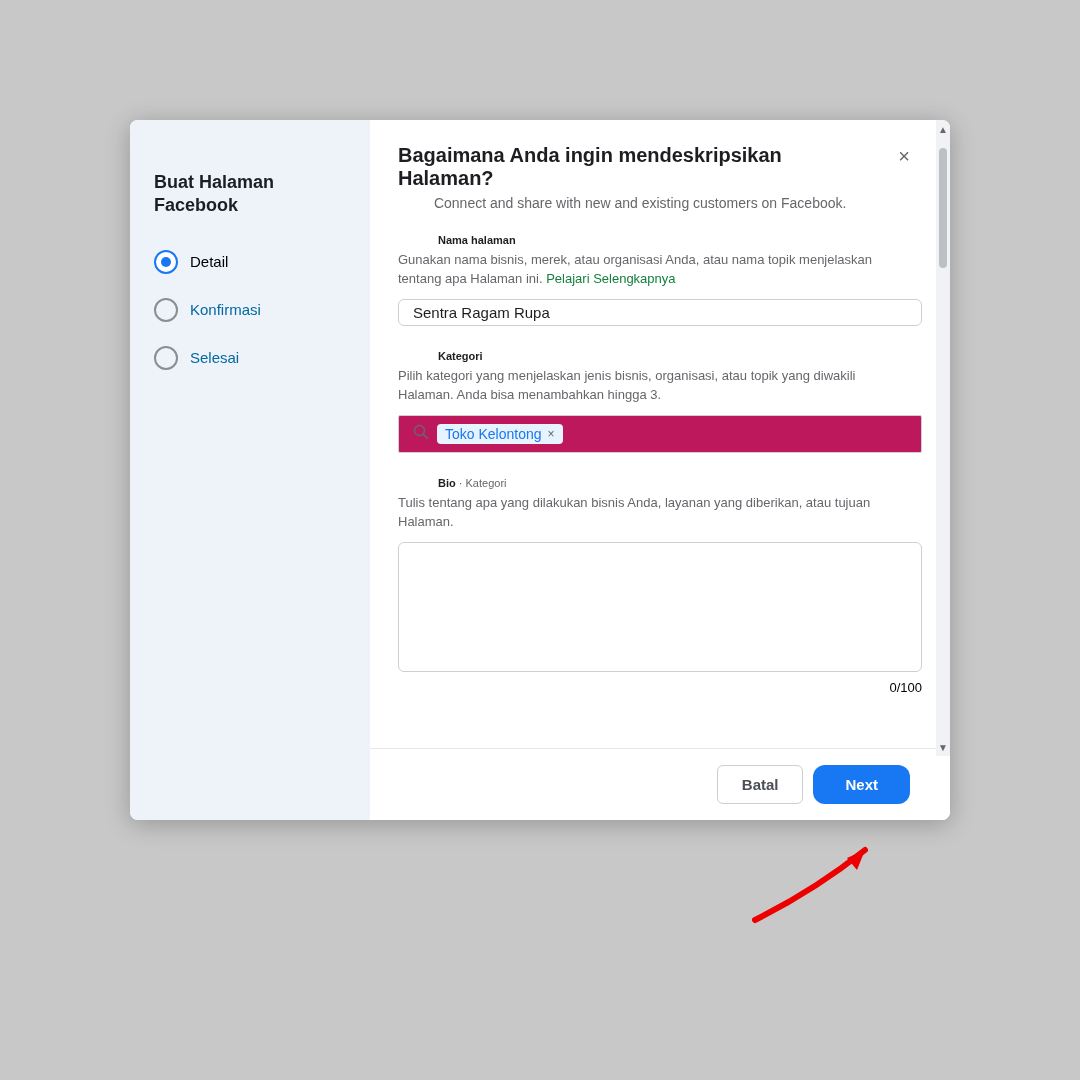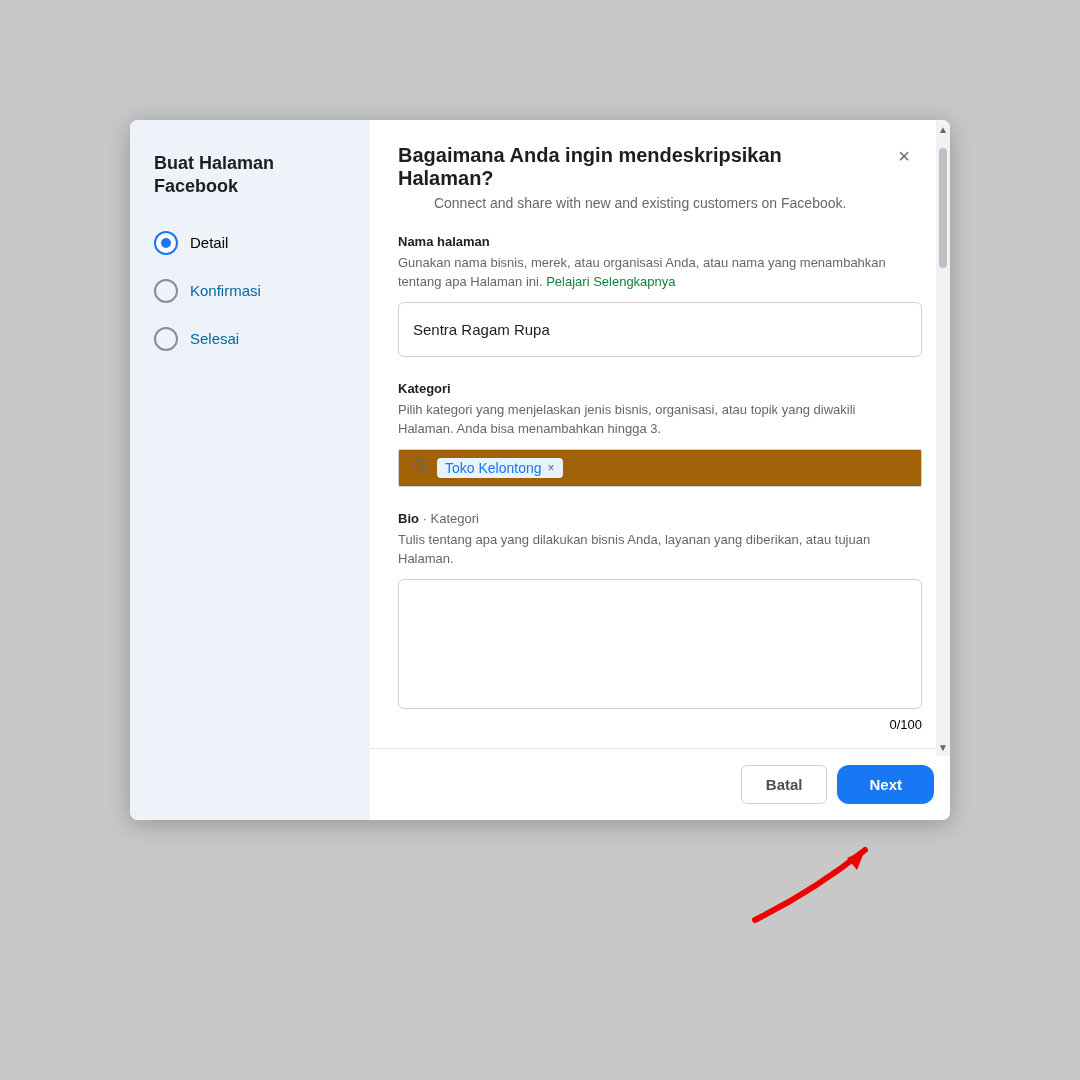--- a/index.html
+++ b/index.html
@@ -180,58 +180,59 @@
     .scrollable-area::-webkit-scrollbar-thumb {
       background: #bcc0c4;
       border-radius: 4px;
     }
 
     .field-section {
       margin-bottom: 24px;
     }
 
     .field-label {
-      font-size: 13px;
+      font-size: 11px;
       font-weight: 700;
       color: #1c1e21;
       margin-bottom: 4px;
+      margin-left: 40px;
     }
 
     .field-description {
       font-size: 13px;
       color: #65676b;
       margin-bottom: 10px;
       line-height: 1.5;
     }
 
     .learn-more {
       color: #15803d;
       text-decoration: none;
       cursor: pointer;
     }
 
     .text-input {
       width: 100%;
-      padding: 18px 14px;
+      padding: 4px 14px;
       border: 1px solid #ccd0d5;
       border-radius: 6px;
       font-size: 15px;
       color: #1c1e21;
       outline: none;
       background: #fff;
     }
 
     .category-input-wrapper {
       display: flex;
       align-items: center;
       padding: 8px 14px;
       border: 1px solid #ccd0d5;
       border-radius: 2px;
       gap: 8px;
-      background: #a16207;
+      background: #be185d;
     }
 
     .search-icon {
       color: #65676b;
       font-size: 15px;
       flex-shrink: 0;
     }
 
     .category-tag {
       display: flex;
@@ -270,21 +271,21 @@
 
     .bio-counter {
       text-align: right;
       font-size: 13px;
       color: #000000;
       margin-top: 4px;
     }
 
     
     .modal-footer {
-      padding: 16px 16px;
+      padding: 16px 40px;
       display: flex;
       justify-content: flex-end;
       gap: 10px;
       border-top: 1px solid #e4e6eb;
       background: #fff;
     }
 
     .btn-cancel {
       background: #fff;
       border: 1px solid #ccd0d5;
@@ -372,21 +373,21 @@
     }
   </style>
 </head>
 <body>
 
 <div class="outer-wrapper">
   <div class="modal">
     <div class="modal-body">
 
       <div class="sidebar">
-        <div class="sidebar-title" style="white-space: pre-line;">Buat Halaman
+        <div class="sidebar-title" style="white-space: pre-line; margin-top: 19px;">Buat Halaman
 Facebook</div>
         <div class="sidebar-steps">
 
           <div class="step-item active">
             <div class="step-circle active"></div>
             <span class="step-label">Detail</span>
           </div>
 
           <div class="step-item inactive">
             <div class="step-circle inactive"></div>
@@ -409,21 +410,21 @@
             <div class="main-subtitle">Connect and share with new and existing customers on Facebook.</div>
           </div>
           <button class="close-button">×</button>
         </div>
 
         <div class="scrollable-area">
 
           <div class="field-section">
             <div class="field-label">Nama halaman</div>
             <div class="field-description">
-              <span>Gunakan nama bisnis, merek, atau organisasi Anda, atau nama yang menambahkan</span><br>
+              <span>Gunakan nama bisnis, merek, atau organisasi Anda, atau nama topik menjelaskan</span><br>
               <span>tentang apa Halaman ini.</span>
               <a class="learn-more">Pelajari Selengkapnya</a>
             </div>
             <input class="text-input" type="text" value="Sentra Ragam Rupa" style="">
           </div>
 
           <div class="field-section">
             <div class="field-label">Kategori</div>
             <div class="field-description">
               <span>Pilih kategori yang menjelaskan jenis bisnis, organisasi, atau topik yang diwakili</span><br>

